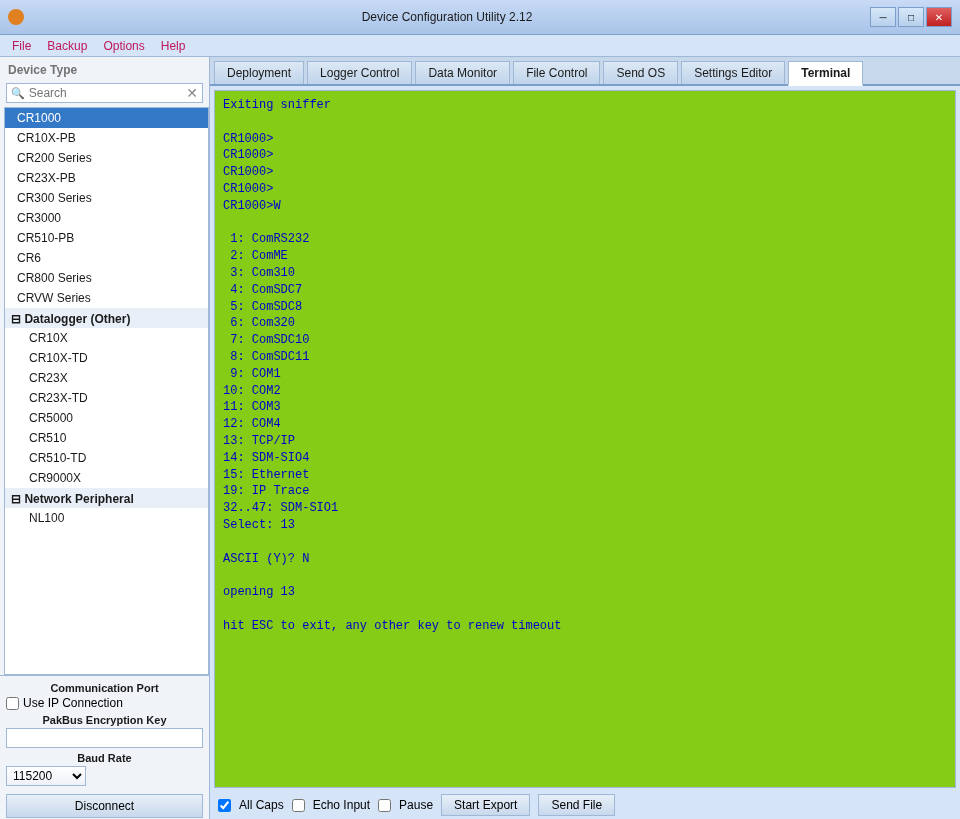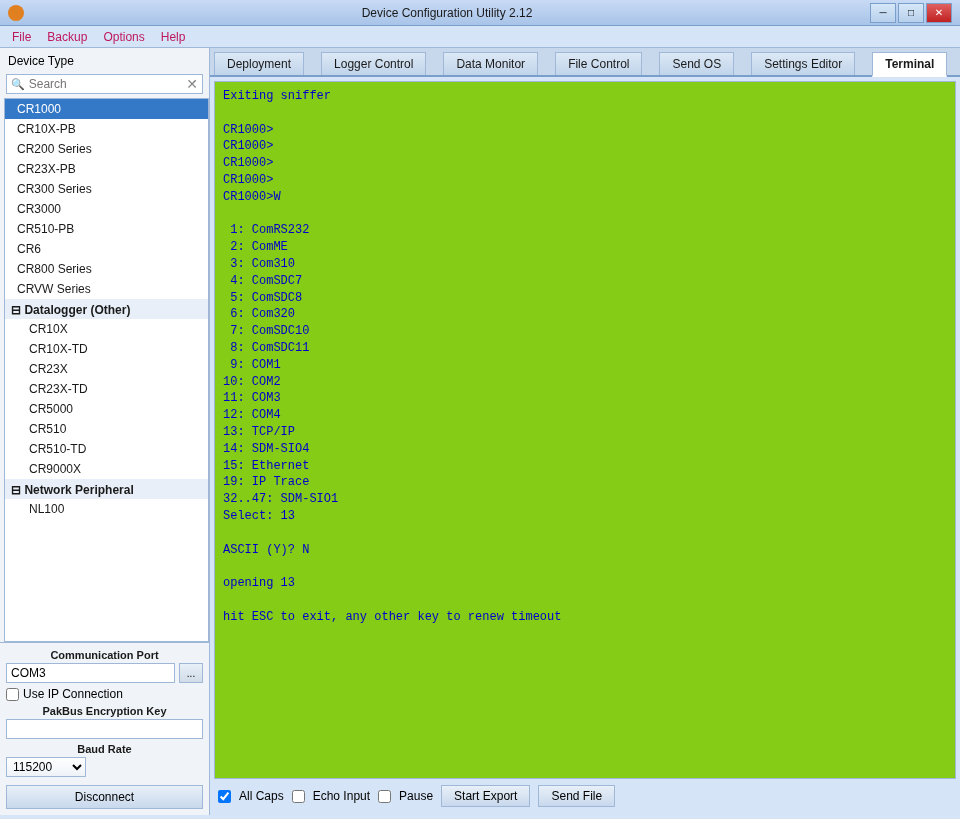--- a/index.html
+++ b/index.html
@@ -8,21 +8,21 @@
       font-size: 12px;
       background: #d6e4f7;
       width: 960px;
       height: 819px;
       overflow: hidden;
     }
 
     
     #title-bar {
       background: linear-gradient(to bottom, #c8daf5, #a8c4e8);
-      height: 26px;
+      height: 35px;
       display: flex;
       align-items: center;
       justify-content: space-between;
       padding: 0 8px;
       border-bottom: 1px solid #7a9fcb;
     }
     #title-bar-icon {
       width: 16px;
       height: 16px;
       background: #e08020;
@@ -81,23 +81,23 @@
     #sidebar {
       width: 210px;
       background: #f0f4f8;
       border-right: 1px solid #a0b8d8;
       display: flex;
       flex-direction: column;
       flex-shrink: 0;
     }
     #device-type-label {
       padding: 6px 8px 4px 8px;
-      font-weight: normal;
-      font-size: 12px;
-      color: #000000;
+      font-weight: bold;
+      font-size: 12px;
+      color: #737373;
     }
     #search-box {
       margin: 2px 6px 4px 6px;
       display: flex;
       align-items: center;
       border: 1px solid #a0b8d8;
       background: white;
       padding: 2px 4px;
     }
     #search-input {
@@ -220,21 +220,21 @@
       flex-direction: column;
       background: #d6e4f7;
     }
 
     
     #tabs {
       display: flex;
       background: #c8d8ec;
       border-bottom: 2px solid #7a9fcb;
       padding: 4px 4px 0 4px;
-      gap: 17px;
+      gap: 3px;
       text-align: center;
     }
     .tab {
       padding: 4px 12px;
       font-size: 12px;
       border: 1px solid #a0b8d8;
       background: linear-gradient(to bottom, #dce8f5, #c0d4ea);
       cursor: pointer;
       border-bottom: none;
       color: #1a1a1a;
@@ -343,24 +343,20 @@
         <div class="device-item" style="padding-left: 24px;">CR5000</div>
         <div class="device-item" style="padding-left: 24px;">CR510</div>
         <div class="device-item" style="padding-left: 24px;">CR510-TD</div>
         <div class="device-item" style="padding-left: 24px;">CR9000X</div>
         <div class="device-group">⊟ Network Peripheral</div>
         <div class="device-item" style="padding-left: 24px;">NL100</div>
       </div>
 
     <div id="sidebar-bottom">
       <div class="field-label">Communication Port</div>
-      <div class="comm-port-row">
-        <input type="text" class="comm-port-input" value="COM3" style="">
-        <button class="browse-btn">...</button>
-      </div>
       <div class="checkbox-row">
         <input type="checkbox" style="">
         <label>Use IP Connection</label>
       </div>
       <div class="field-label">PakBus Encryption Key</div>
       <input type="text" class="text-input-full" style="">
       <div class="field-label">Baud Rate</div>
       <div class="baud-row">
         <select class="baud-select">
         <option value="115200">115200</option><option value="57600">57600</option><option value="38400">38400</option><option value="19200">19200</option><option value="9600">9600</option><option value="4800">4800</option></select>

